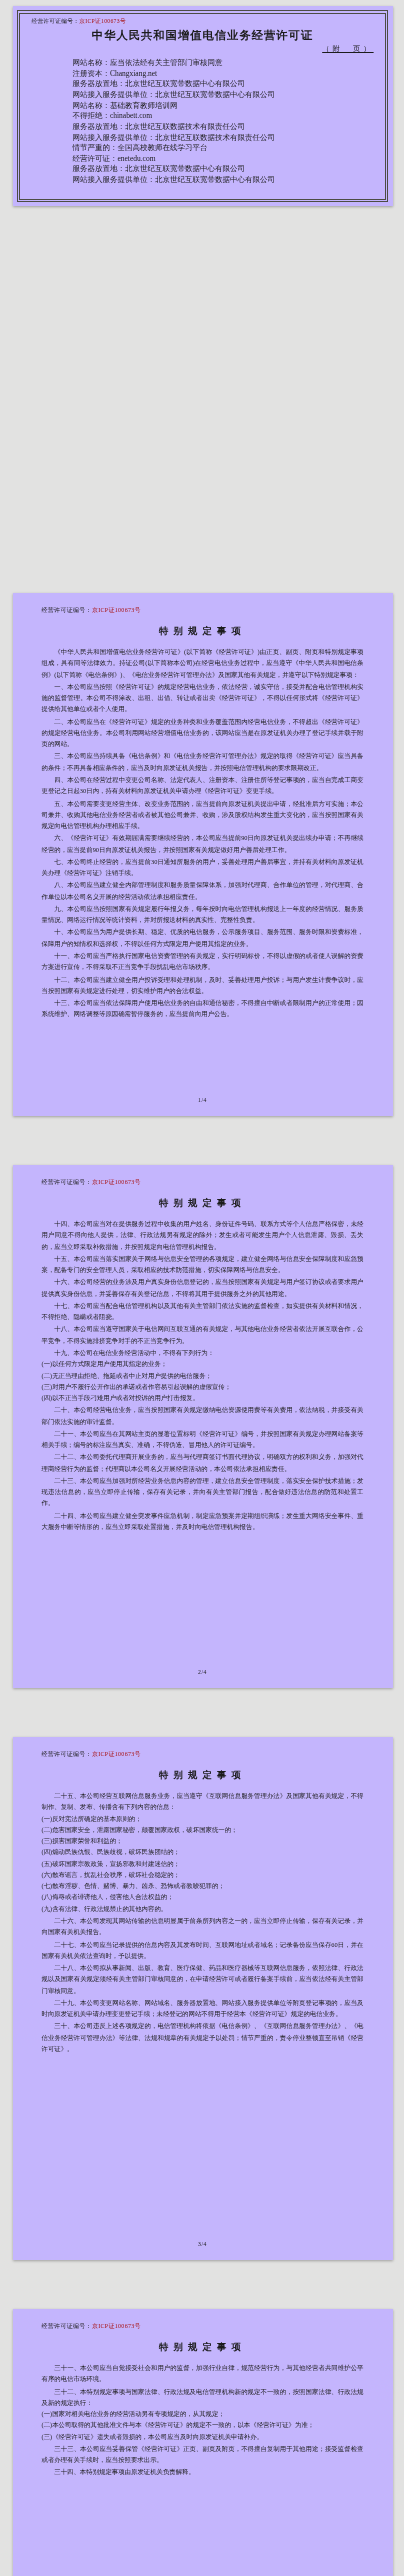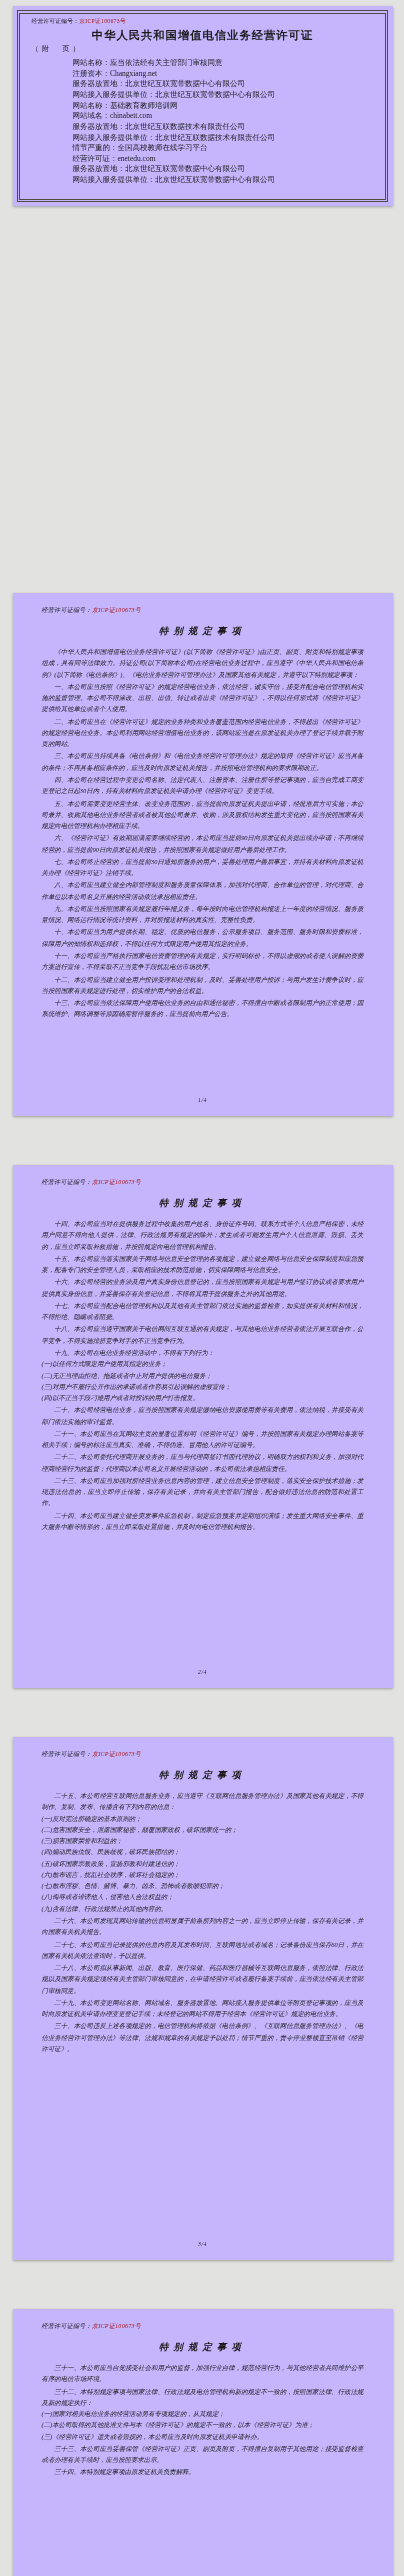--- a/index.html
+++ b/index.html
@@ -46,40 +46,40 @@
   }
   .red { color: #a81414; }
   .cert-title {
     font-size: 11.3px;
     font-weight: bold;
     text-align: center;
     margin: 2.1px 0 1px;
     letter-spacing: 1px;
   }
   .cert-subtitle {
-    text-align: left;
+    text-align: right;
     font-size: 7.2px;
     letter-spacing: 3.1px;
     margin-bottom: 4.1px;
+    text-decoration: underline;
   }
   .cert-body {
     width: 233px;
     margin-left: 41px;
     font-size: 7.5px;
     line-height: 1.42;
   }
   .cert-intro { margin: 0 0 1px; }
   .cert-row { margin: 0; }
   
   .text-sheet {
     height: 523px;
     margin-bottom: 49px;
     position: relative;
     padding: 12.4px 29px 36px;
-    font-style: italic;
   }
   .text-sheet.last {
     height: 545px;
     margin-bottom: 0;
   }
   .page-header {
     font-size: 6px;
     letter-spacing: 0.3px;
   }
   .page-title {
@@ -122,21 +122,21 @@
         </div>
         <div class="cert-title">中华人民共和国增值电信业务经营许可证</div>
         <div class="cert-subtitle">（附　页）</div>
         <div class="cert-body">
           <div>
               <p class="cert-row">网站名称：应当依法经有关主管部门审核同意</p>
               <p class="cert-row">注册资本：Changxiang.net</p>
               <p class="cert-row">服务器放置地：北京世纪互联宽带数据中心有限公司</p>
               <p class="cert-row">网站接入服务提供单位：北京世纪互联宽带数据中心有限公司</p>
               <p class="cert-row">网站名称：基础教育教师培训网</p>
-              <p class="cert-row">网站域名：chinabett.com</p>
+              <p class="cert-row">不得拒绝：chinabett.com</p>
               <p class="cert-row">服务器放置地：北京世纪互联数据技术有限责任公司</p>
               <p class="cert-row">网站接入服务提供单位：北京世纪互联数据技术有限责任公司</p>
               <p class="cert-row">情节严重的：全国高校教师在线学习平台</p>
               <p class="cert-row">经营许可证：enetedu.com</p>
               <p class="cert-row">服务器放置地：北京世纪互联宽带数据中心有限公司</p>
               <p class="cert-row">网站接入服务提供单位：北京世纪互联宽带数据中心有限公司</p>
             </div>
         </div>
       </div>
     </div>

